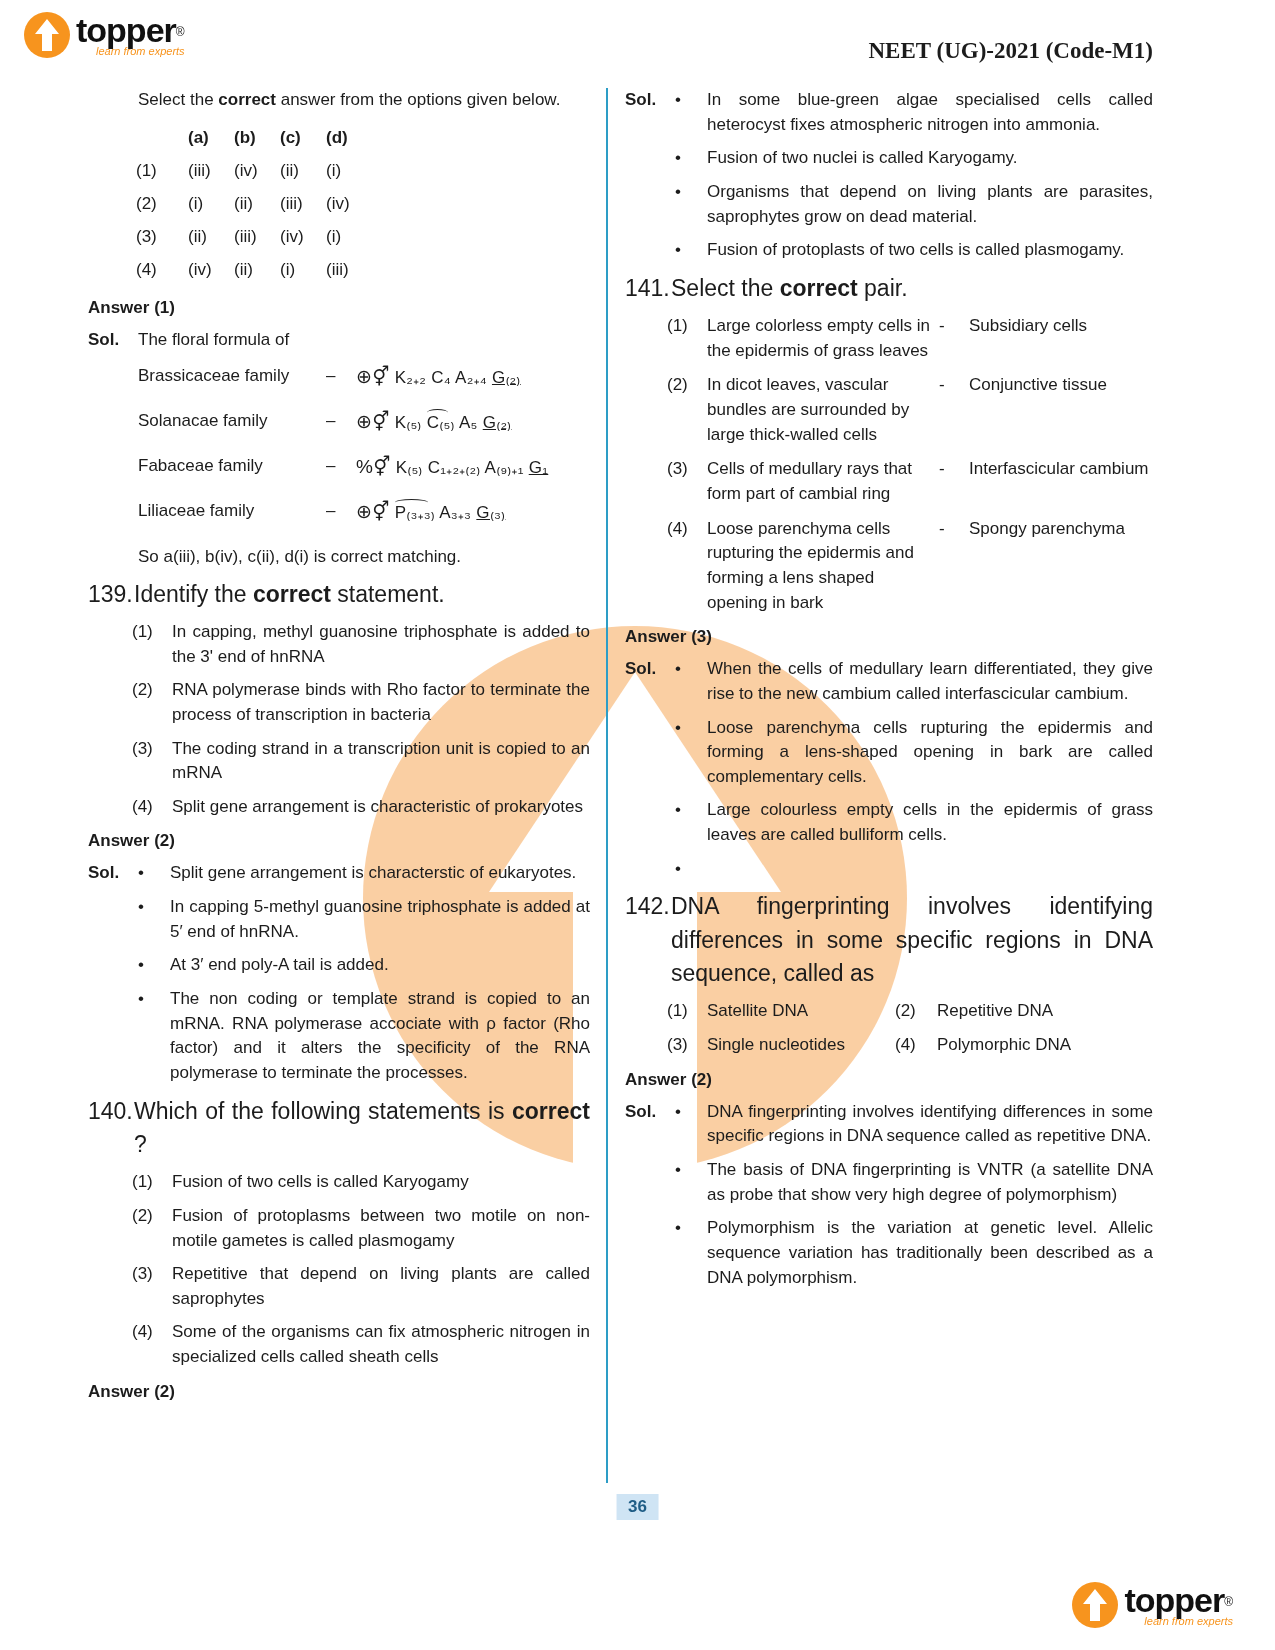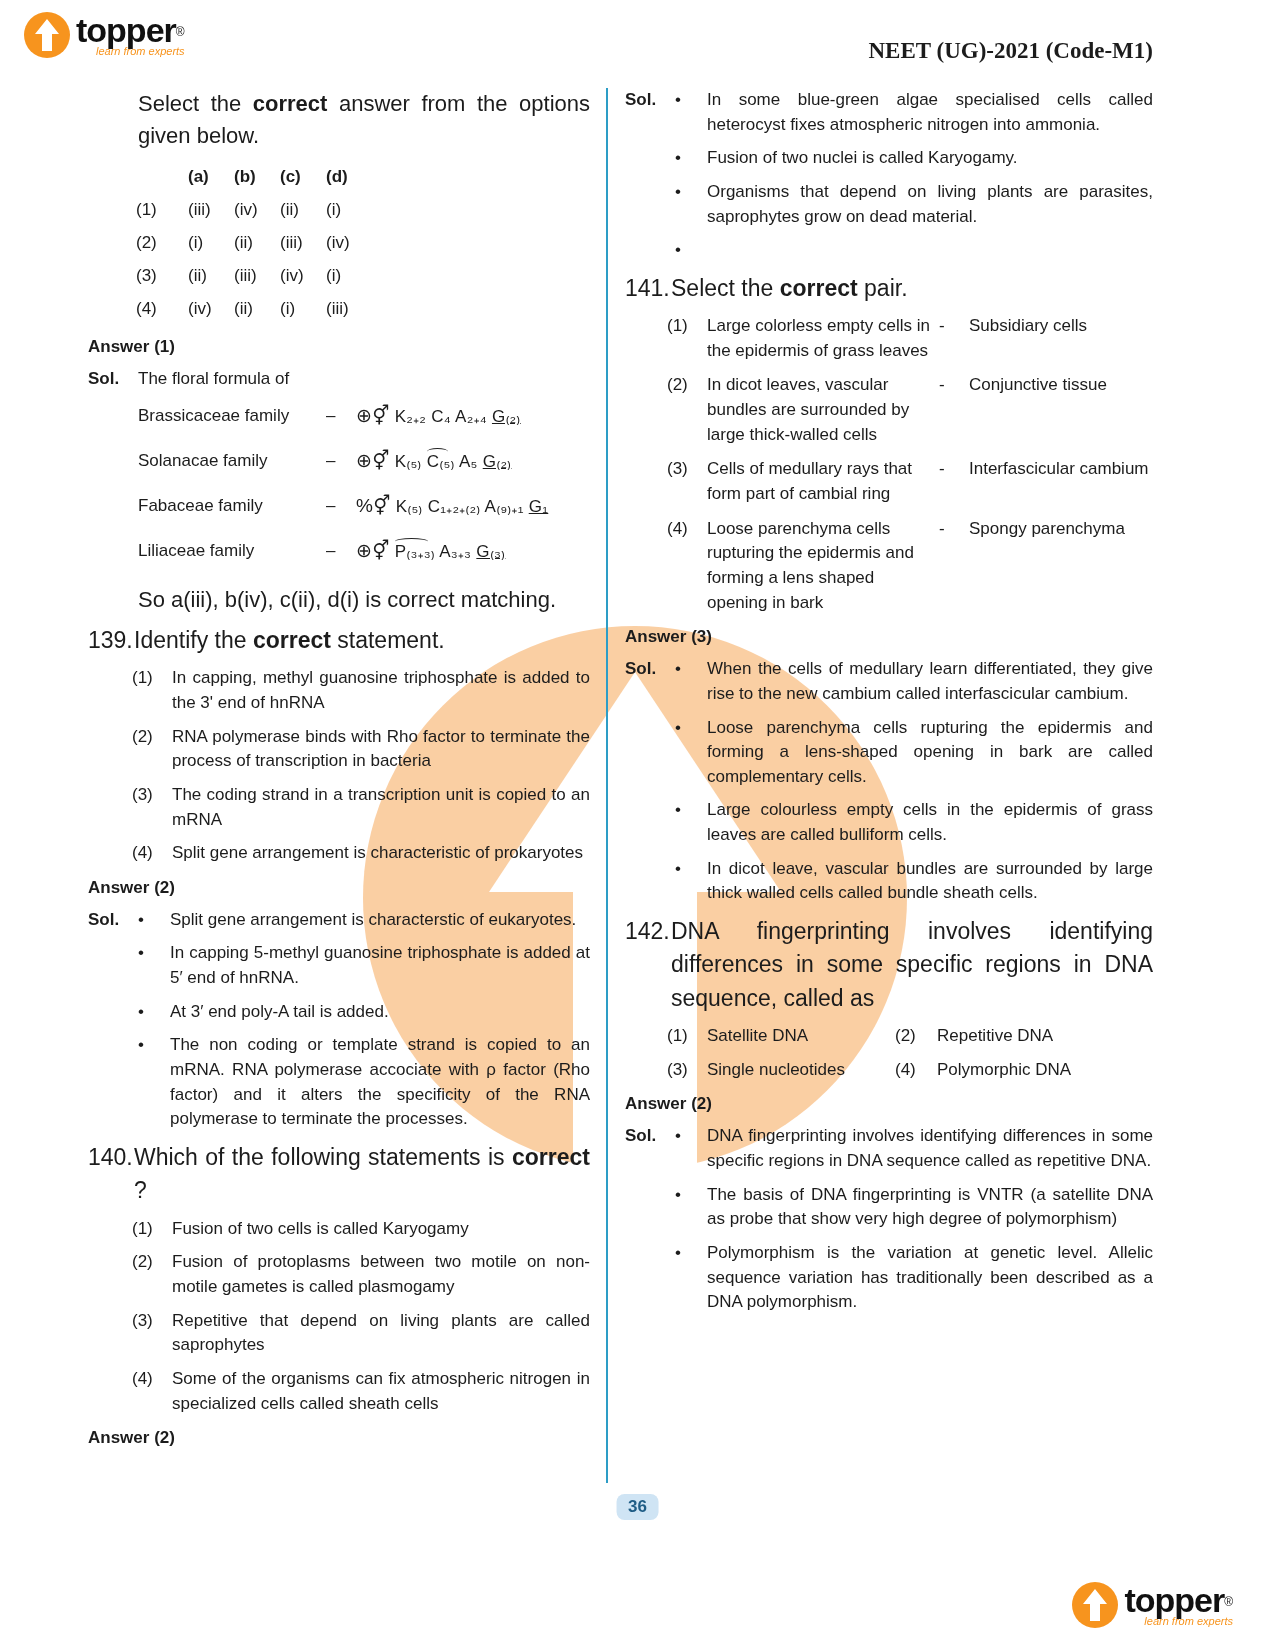--- a/index.html
+++ b/index.html
@@ -20,21 +20,21 @@
   .logo-tag{display:block;text-align:right;color:#f7941e;font-family:Liberation Sans, sans-serif;
             font-style:italic;font-size:11px;margin-top:-4px;}
   .logo-bottom{position:absolute;right:42px;bottom:22px;z-index:2;}
   
   .content{position:absolute;top:88px;left:88px;right:122px;height:1395px;display:flex;
            z-index:1;overflow:hidden;}
   .col-left{width:502px;padding-right:16px;box-sizing:content-box;}
   .divider{width:2px;background:#2d9dc6;}
   .col-right{flex:1;padding-left:17px;}
   
-  .para{margin:0 0 8px 8px;text-align:justify;font-size:22px;line-height:1.45;}
+  .para{margin:0 0 8px 8px;text-align:justify;font-size:17px;line-height:1.45;}
   .indent{margin-left:50px;}
   .b{font-weight:700;}
   .answer{font-weight:700;font-size:17px;margin:12px 0 10px 0;}
   
   .matrix{margin:4px 0 6px 48px;font-size:17px;}
   .mrow{display:grid;grid-template-columns:52px 46px 46px 46px 46px;line-height:1.95;}
   .mhead span{font-weight:700;}
   
   .srow{display:grid;grid-template-columns:50px 32px 1fr;font-size:17px;line-height:1.45;
         margin-bottom:9px;}
@@ -57,21 +57,21 @@
   .qtext{text-align:justify;}
   .opt{display:grid;grid-template-columns:40px 1fr;margin:0 0 9px 44px;font-size:17px;line-height:1.45;}
   .opt .t{text-align:justify;}
   .pair{display:grid;grid-template-columns:40px 232px 30px 1fr;margin:0 0 10px 42px;
         font-size:17px;line-height:1.45;}
   .opt2{display:grid;grid-template-columns:40px 188px 42px 1fr;margin:0 0 9px 42px;
         font-size:17px;line-height:1.45;}
   
   .page-num{position:absolute;left:50%;transform:translateX(-50%);bottom:130px;z-index:2;
             background:#cfe4f4;color:#1f5d86;font-weight:700;font-size:17px;
-            padding:3px 12px;border-radius:8px;}
+            padding:3px 12px;border-radius:0;}
 </style>
 </head>
 <body>
 
 <div class="page">
 
   <svg class="watermark" width="580" height="840" viewBox="0 0 580 840">
     <circle cx="290" cy="288" r="272" fill="#f6a04a"></circle>
     <polygon points="290,62 436,282 144,282" fill="#ffffff"></polygon>
     <rect x="228" y="262" width="124" height="578" fill="#ffffff"></rect>
@@ -251,20 +251,21 @@
         <span class="stext">Fusion of two nuclei is called Karyogamy.</span>
       </div>
       <div class="srow">
         <span></span>
         <span>•</span>
         <span class="stext">Organisms that depend on living plants are parasites, saprophytes grow on dead material.</span>
       </div>
       <div class="srow">
         <span></span>
         <span>•</span>
+        <span class="stext">Fusion of protoplasts of two cells is called plasmogamy.</span>
       </div>
 
       <div class="qrow">
         <span>141.</span>
         <span class="qtext"><span>Select the </span><span class="b">correct</span><span> pair.</span></span>
       </div>
 
       <div class="pair">
         <span>(1)</span>
         <span>Large colorless empty cells in the epidermis of grass leaves</span>
@@ -303,21 +304,20 @@
         <span class="stext">Loose parenchyma cells rupturing the epidermis and forming a lens-shaped opening in bark are called complementary cells.</span>
       </div>
       <div class="srow">
         <span></span>
         <span>•</span>
         <span class="stext">Large colourless empty cells in the epidermis of grass leaves are called bulliform cells.</span>
       </div>
       <div class="srow">
         <span></span>
         <span>•</span>
-        <span class="stext">In dicot leave, vascular bundles are surrounded by large thick walled cells called bundle sheath cells.</span>
       </div>
 
       <div class="qrow">
         <span>142.</span>
         <span class="qtext">DNA fingerprinting involves identifying differences in some specific regions in DNA sequence, called as</span>
       </div>
 
       <div class="opt2">
         <span>(1)</span>
         <span>Satellite DNA</span>

